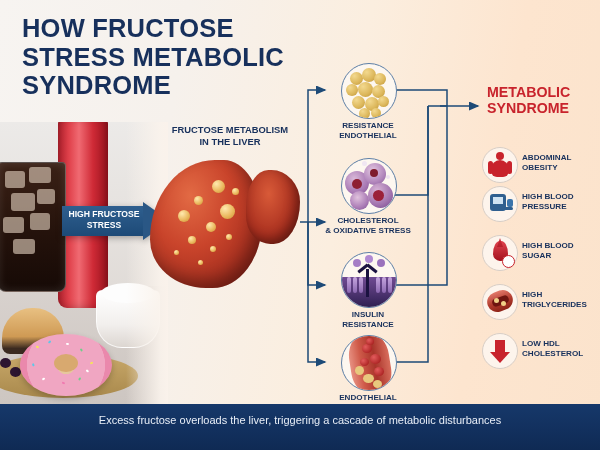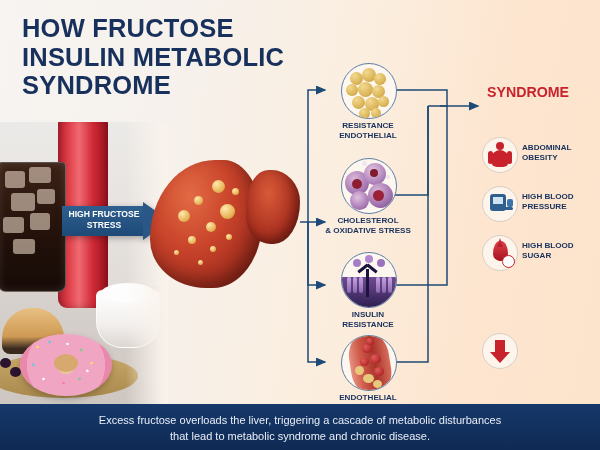--- a/index.html
+++ b/index.html
@@ -150,33 +150,37 @@
       <div class="sprinkle" style="left:12px;top:30px;background:#5ec8e8;transform:rotate(70deg);"></div>
       <div class="sprinkle" style="left:22px;top:44px;background:#fff;transform:rotate(-30deg);"></div>
       <div class="sprinkle" style="left:42px;top:48px;background:#f07ab0;transform:rotate(16deg);"></div>
       <div class="sprinkle" style="left:58px;top:44px;background:#6fd08a;transform:rotate(-62deg);"></div>
       <div class="sprinkle" style="left:66px;top:36px;background:#fff;transform:rotate(40deg);"></div>
     </div>
   </div>
 
   <div class="title">
     <div>HOW FRUCTOSE</div>
-    <div>INSULIN METABOLIC</div>
+    <div>STRESS METABOLIC</div>
     <div>SYNDROME</div>
   </div>
 
   <div class="intake">
     <div class="body"></div>
     <div class="head"></div>
     <div class="txt">
       <div>HIGH FRUCTOSE</div>
       <div>STRESS</div>
     </div>
   </div>
 
+  <div class="liver-label">
+    <div>FRUCTOSE METABOLISM</div>
+    <div>IN THE LIVER</div>
+  </div>
   <div class="liver">
     <div class="lobe-main"></div>
     <div class="lobe-right"></div>
     <div class="fat" style="left:62px;top:28px;width:13px;height:13px;"></div>
     <div class="fat" style="left:44px;top:44px;width:9px;height:9px;"></div>
     <div class="fat" style="left:70px;top:52px;width:15px;height:15px;"></div>
     <div class="fat" style="left:28px;top:58px;width:12px;height:12px;"></div>
     <div class="fat" style="left:56px;top:70px;width:10px;height:10px;"></div>
     <div class="fat" style="left:82px;top:36px;width:7px;height:7px;"></div>
     <div class="fat" style="left:38px;top:84px;width:8px;height:8px;"></div>
@@ -281,24 +285,25 @@
       <div class="rbc" style="left:32px;top:31px;width:10px;height:9px;"></div>
       <div class="rbc" style="left:24px;top:2px;width:8px;height:7px;"></div>
     </div>
     <div class="cap">
       <div>ENDOTHELIAL</div>
       <div>DYSFUNCTION</div>
     </div>
   </div>
 
   <div class="ms-title">
+    <div>METABOLIC</div>
     <div>SYNDROME</div>
   </div>
 
-  <div class="ms-item" style="top:137px;">
+  <div class="ms-item" style="top:147px;">
     <div class="ico">
       <div style="position:absolute;left:13px;top:4px;width:8px;height:8px;border-radius:50%;background:#c8232c;"></div>
       <div style="position:absolute;left:8px;top:12px;width:18px;height:17px;border-radius:9px 9px 6px 6px;background:#c8232c;"></div>
       <div style="position:absolute;left:5px;top:13px;width:5px;height:13px;border-radius:3px;background:#c8232c;"></div>
       <div style="position:absolute;left:24px;top:13px;width:5px;height:13px;border-radius:3px;background:#c8232c;"></div>
     </div>
     <div class="lab">
       <div>ABDOMINAL</div>
       <div>OBESITY</div>
     </div>
@@ -322,28 +327,43 @@
       <div style="position:absolute;left:10px;top:5px;width:15px;height:20px;border-radius:50% 50% 50% 50%/70% 70% 40% 40%;background:linear-gradient(180deg,#e0434e,#a3121d);transform:rotate(0deg);"></div>
       <div style="position:absolute;left:14px;top:2px;width:6px;height:9px;background:linear-gradient(180deg,#cf2a36,#b5202b);clip-path:polygon(50% 0,100% 100%,0 100%);"></div>
       <div style="position:absolute;left:19px;top:19px;width:11px;height:11px;border-radius:50%;border:1.5px solid #c8232c;background:#fff;"></div>
     </div>
     <div class="lab">
       <div>HIGH BLOOD</div>
       <div>SUGAR</div>
     </div>
   </div>
 
+  <div class="ms-item" style="top:284px;">
+    <div class="ico">
+      <div style="position:absolute;left:4px;top:6px;width:26px;height:20px;border-radius:10px;background:linear-gradient(180deg,#e2796a,#b03a2c 55%,#8d2318);transform:rotate(-20deg);"></div>
+      <div style="position:absolute;left:9px;top:12px;width:17px;height:8px;border-radius:6px;background:#6e1510;transform:rotate(-20deg);"></div>
+      <div style="position:absolute;left:11px;top:13px;width:5px;height:5px;border-radius:50%;background:#f0d087;"></div>
+      <div style="position:absolute;left:18px;top:16px;width:5px;height:5px;border-radius:50%;background:#f0d087;"></div>
+    </div>
+    <div class="lab">
+      <div>HIGH</div>
+      <div>TRIGLYCERIDES</div>
+    </div>
+  </div>
 
   <div class="ms-item" style="top:333px;">
     <div class="ico">
       <div style="position:absolute;left:12px;top:6px;width:10px;height:13px;background:#c8232c;"></div>
       <div style="position:absolute;left:7px;top:18px;width:0;height:0;border-left:10px solid transparent;border-right:10px solid transparent;border-top:11px solid #c8232c;"></div>
     </div>
+    <div class="lab">
+      <div>LOW HDL</div>
+      <div>CHOLESTEROL</div>
+    </div>
   </div>
 
   <div class="footer">
     <div class="cap">
       <div>Excess fructose overloads the liver, triggering a cascade of metabolic disturbances</div>
-      <div>that lead to metabolic syndrome and chronic disease.</div>
     </div>
   </div>
 
 </div>
 
 </body></html>

